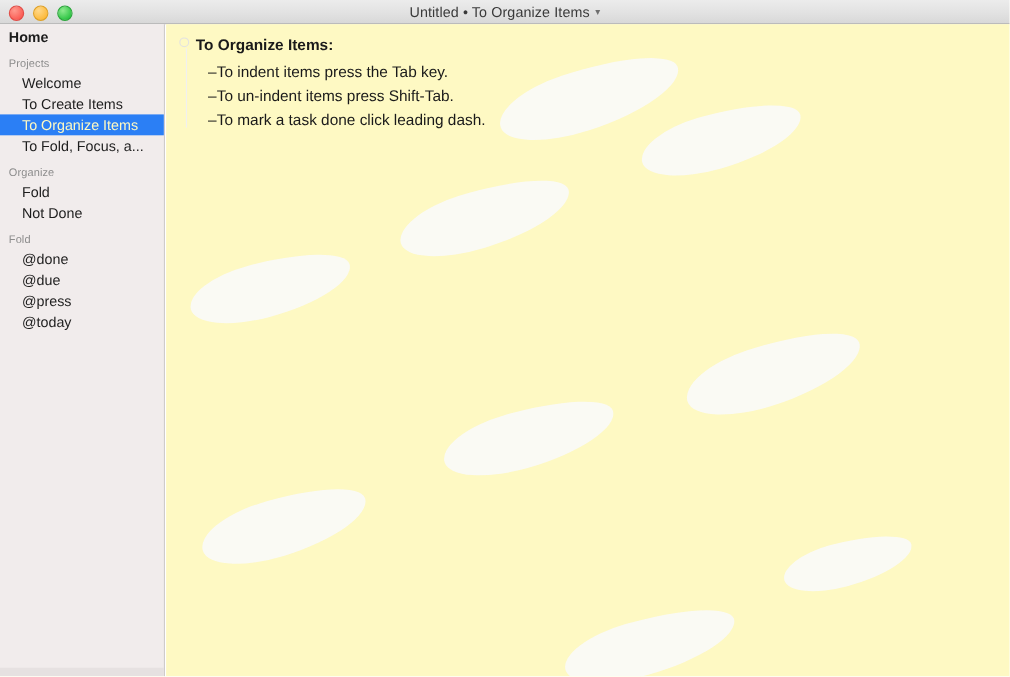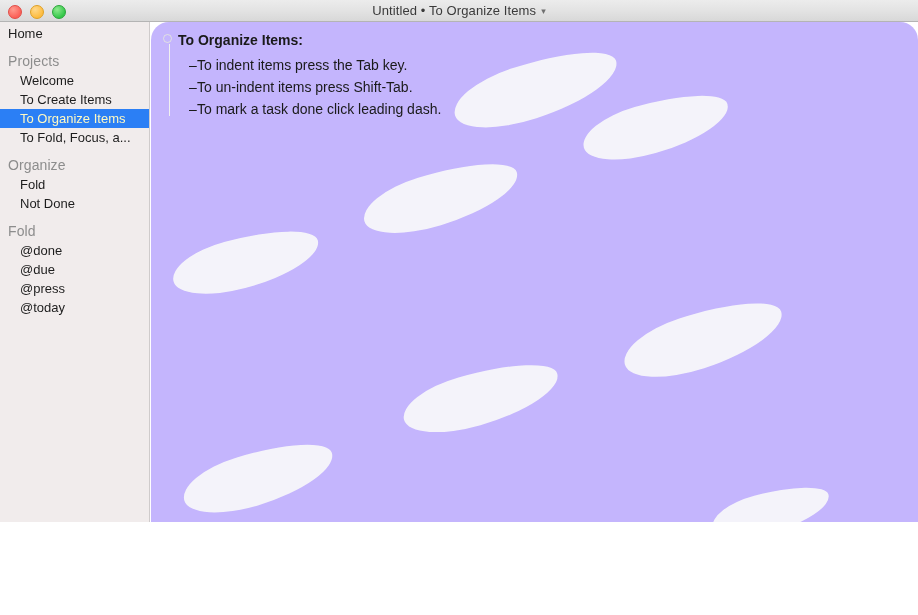--- a/index.html
+++ b/index.html
@@ -11,21 +11,21 @@
     width: 918px;
     height: 615px;
     overflow: hidden;
     font-family: "Liberation Sans", sans-serif;
     -webkit-font-smoothing: antialiased;
   }
 
   #window {
     position: relative;
     width: 918px;
-    height: 522px;
+    height: 615px;
     background: #ffffff;
     overflow: hidden;
   }
 
   
   #titlebar {
     position: absolute;
     left: 0; top: 0;
     width: 918px;
     height: 22px;
@@ -89,21 +89,21 @@
   #sidebar-bottom-strip {
     position: absolute;
     left: 0;
     bottom: 0;
     width: 149px;
     height: 8px;
     background: #e6e1e1;
   }
 
   .sb-section-header {
-    font-size: 14px;
+    font-size: 10px;
     color: #8d8d8d;
     padding: 3px 0 2px 8px;
     letter-spacing: 0.1px;
     font-weight: 400;
   }
   .sb-item {
     font-size: 13px;
     color: #1d1d1d;
     height: 19px;
     line-height: 19px;
@@ -114,33 +114,32 @@
     box-sizing: border-box;
   }
   .sb-item.indent {
     padding-left: 20px;
   }
   .sb-item.selected {
     background: #2b7ff5;
     color: #fef9c3;
   }
 
-  #sb-top { padding-top: 2px; }
+  #sb-top { padding-top: 2px; font-weight: bold; }
   .sb-group { margin-top: 7px; }
 
   
   #content {
     position: absolute;
     left: 151px;
     top: 22px;
     width: 767px;
     height: 593px;
-    background: #c4b5fd;
-    overflow: hidden;
-    border-radius: 18px;
+    background: #fef9c3;
+    overflow: hidden;
   }
 
   
   .wm {
     position: absolute;
     background: #fafafa;
     border-radius: 40% 60% 55% 45% / 50% 45% 55% 50%;
     opacity: 0.9;
     pointer-events: none;
   }

